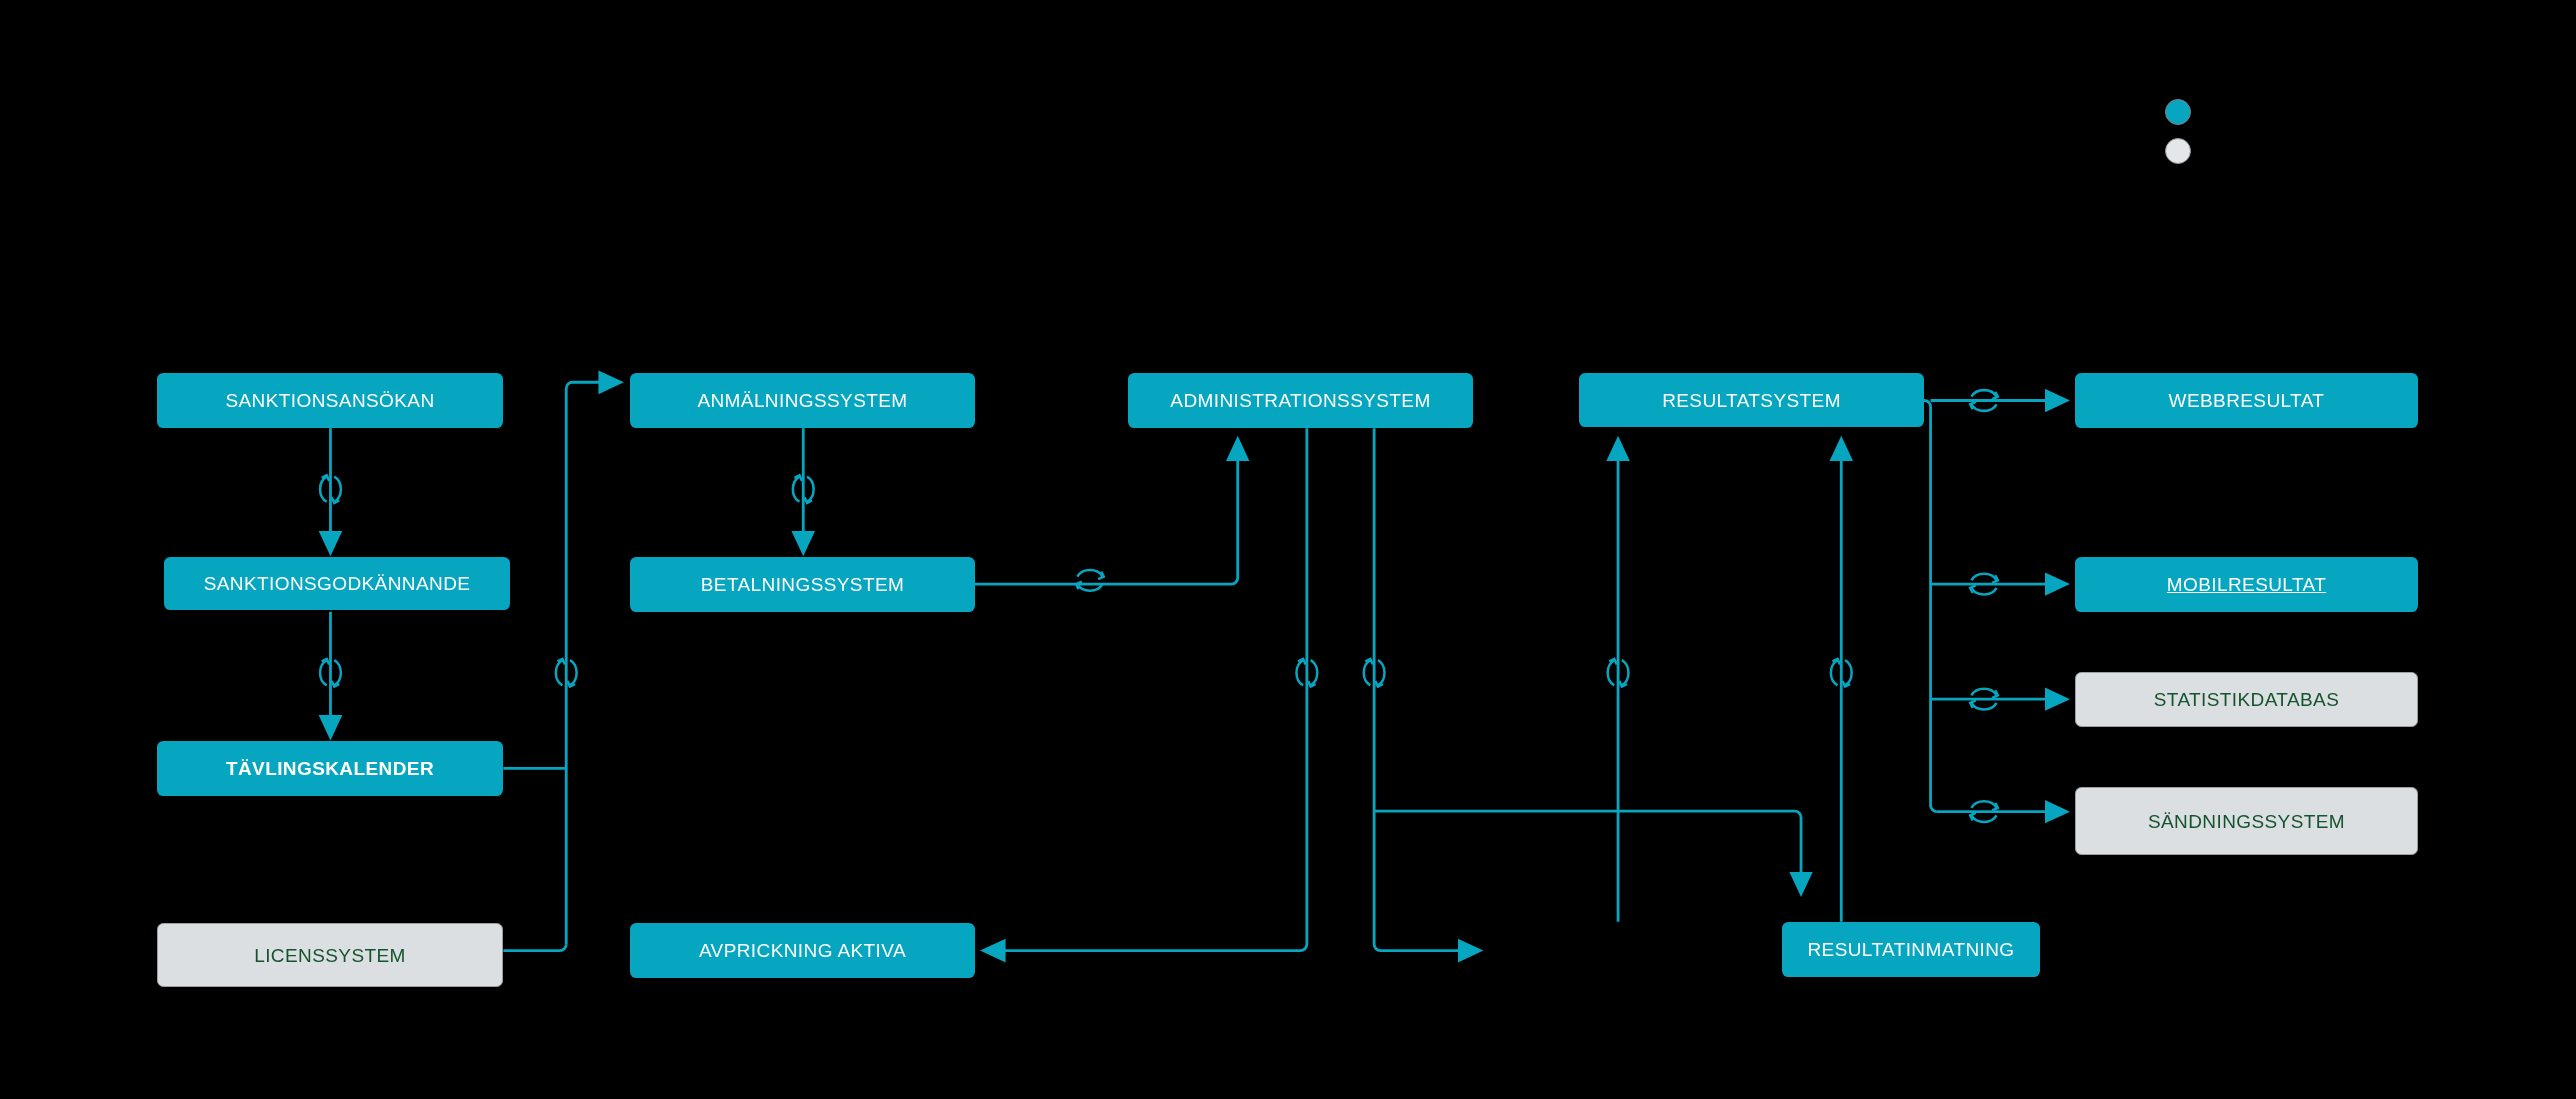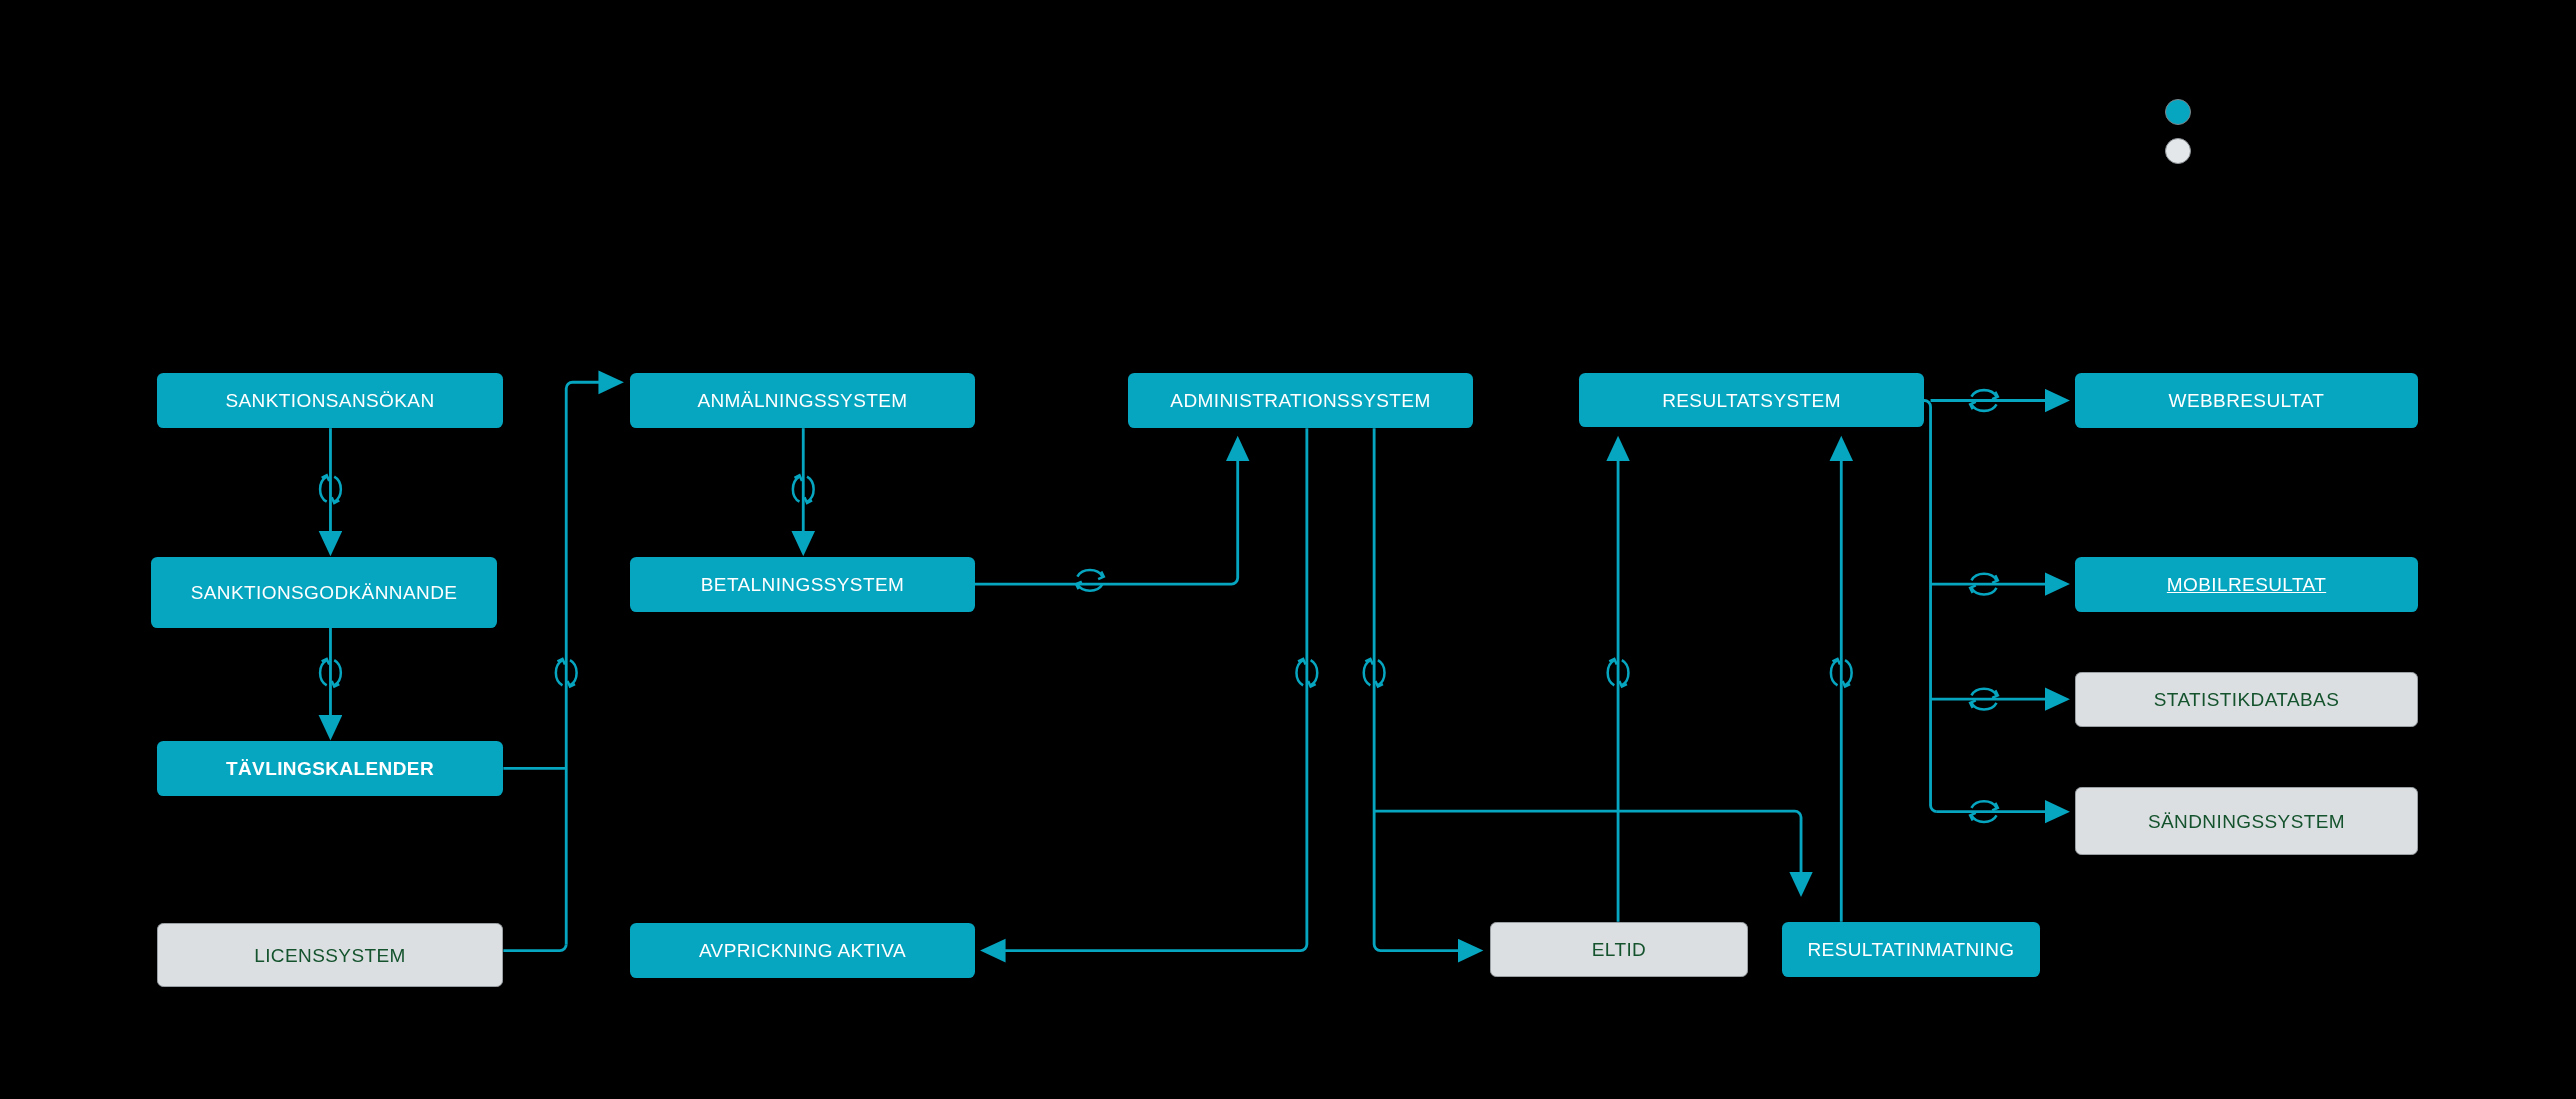--- a/index.html
+++ b/index.html
@@ -170,21 +170,21 @@
       <div class="dot cyan"></div>
     </div>
     <div class="row">
       <div class="dot grey"></div>
     </div>
   </div>
 
   <div class="node cyan" style="left:157px;top:373px;width:346px;height:55px;">
     <span>SANKTIONSANSÖKAN</span>
   </div>
-  <div class="node cyan" style="left:151px;top:557px;width:346px;height:71px;">
+  <div class="node cyan" style="left:164px;top:557px;width:346px;height:53px;">
     <span>SANKTIONSGODKÄNNANDE</span>
   </div>
   <div class="node cyan" style="left:157px;top:741px;width:346px;height:55px;font-weight:bold;">
     <span>TÄVLINGSKALENDER</span>
   </div>
   <div class="node grey" style="left:157px;top:923px;width:346px;height:64px;">
     <span>LICENSSYSTEM</span>
   </div>
 
   <div class="node cyan" style="left:630px;top:373px;width:345px;height:55px;">
@@ -197,23 +197,20 @@
     <span>AVPRICKNING AKTIVA</span>
   </div>
 
   <div class="node cyan" style="left:1128px;top:373px;width:345px;height:55px;">
     <span>ADMINISTRATIONSSYSTEM</span>
   </div>
 
   <div class="node cyan" style="left:1579px;top:373px;width:345px;height:54px;">
     <span>RESULTATSYSTEM</span>
   </div>
-  <div class="node grey" style="left:1490px;top:922px;width:258px;height:55px;">
-    <span>ELTID</span>
-  </div>
   <div class="node cyan" style="left:1782px;top:922px;width:258px;height:55px;">
     <span>RESULTATINMATNING</span>
   </div>
 
   <div class="node cyan" style="left:2075px;top:373px;width:343px;height:55px;">
     <span>WEBBRESULTAT</span>
   </div>
   <div class="node cyan" style="left:2075px;top:557px;width:343px;height:55px;text-decoration:underline;">
     <span>MOBILRESULTAT</span>
   </div>

